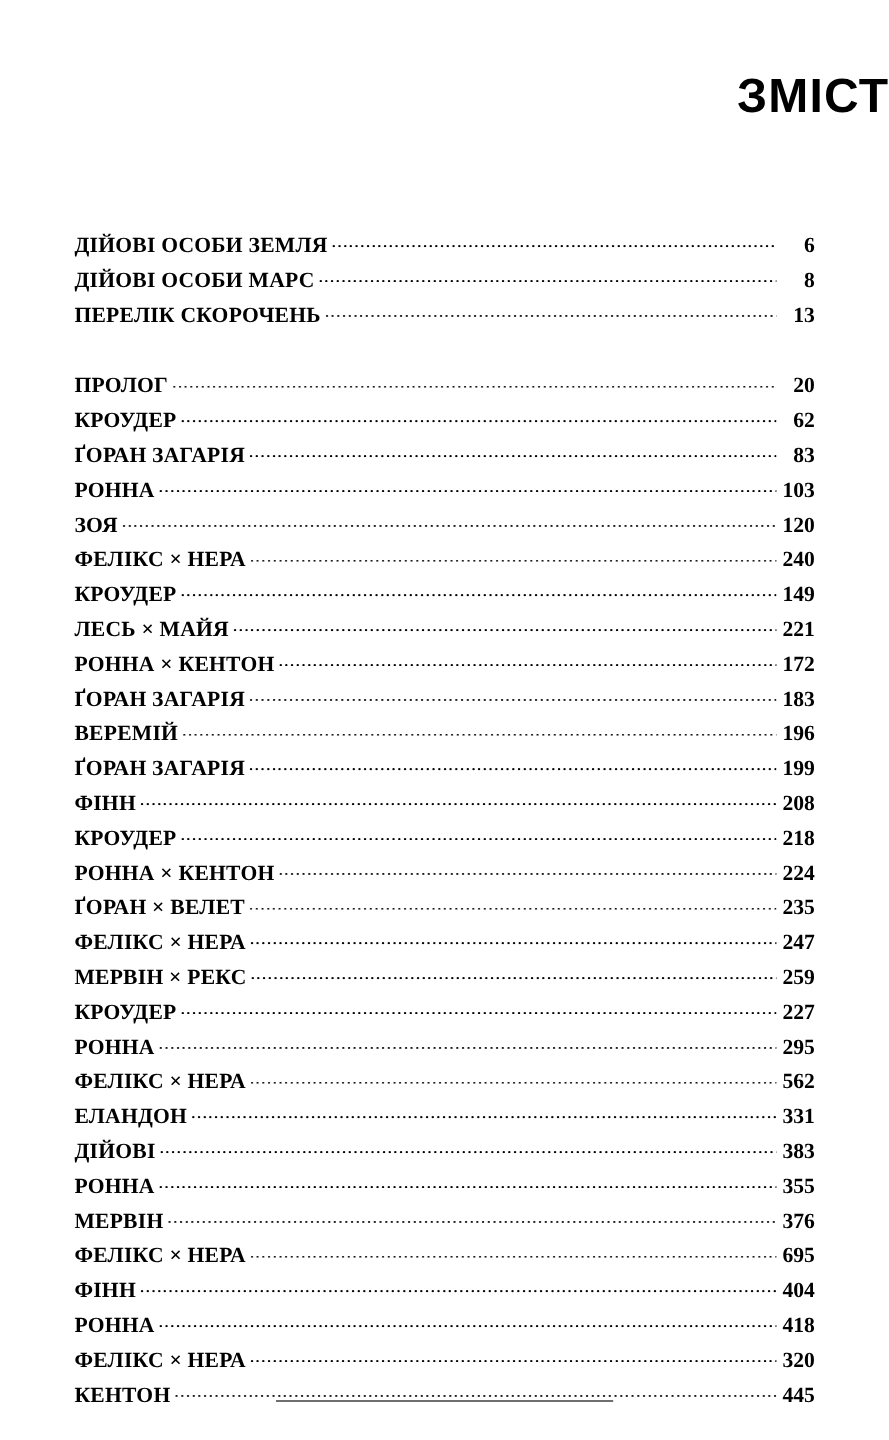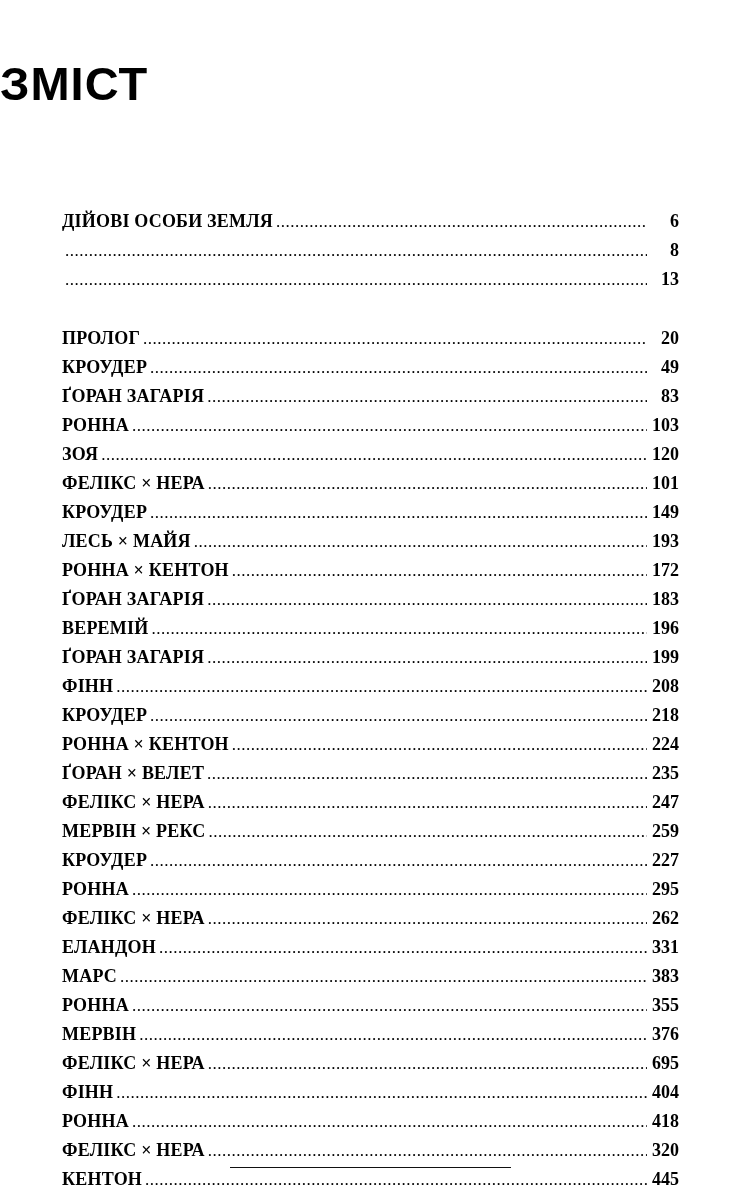--- a/index.html
+++ b/index.html
@@ -17,41 +17,41 @@
   }
   .page {
     width: 741px;
     height: 1200px;
     box-sizing: border-box;
     position: relative;
   }
   .toc-title {
     font-family: "Liberation Sans", sans-serif;
     font-weight: bold;
-    font-size: 47px;
+    font-size: 40px;
     letter-spacing: 1px;
-    text-align: left;
+    text-align: right;
     margin: 0;
     padding-top: 60px;
     line-height: 1.0;
   }
   .toc-body {
     margin-top: 95px;
     padding-left: 62px;
     padding-right: 62px;
   }
   .toc-group {
     margin-bottom: 0;
   }
   .group-gap {
     height: 30px;
   }
   .toc-row {
     display: flex;
-    align-items: flex-end;
+    align-items: flex-start;
     font-size: 17.5px;
     line-height: 1.0;
     height: 29px;
     white-space: nowrap;
   }
   .toc-label {
     font-family: "Liberation Serif", serif;
     font-weight: bold;
     font-size: 18px;
     letter-spacing: 0.2px;
@@ -94,69 +94,71 @@
   <h1 class="toc-title">ЗМІСТ</h1>
 
   <div class="toc-body">
     <div class="toc-group" id="group-0">
         <div class="toc-row">
           <span class="toc-label">ДІЙОВІ ОСОБИ ЗЕМЛЯ</span>
           <span class="toc-dots">........................................................................................................................................................................................................</span>
           <span class="toc-page">6</span>
         </div>
         <div class="toc-row">
+          <span class="toc-label">ДІЙОВІ ОСОБИ МАРС</span>
           <span class="toc-dots">........................................................................................................................................................................................................</span>
           <span class="toc-page">8</span>
         </div>
         <div class="toc-row">
+          <span class="toc-label">ПЕРЕЛІК СКОРОЧЕНЬ</span>
           <span class="toc-dots">........................................................................................................................................................................................................</span>
           <span class="toc-page">13</span>
         </div>
       </div>
     <div class="group-gap"></div>
     <div class="toc-group" id="group-1">
         <div class="toc-row">
           <span class="toc-label">ПРОЛОГ</span>
           <span class="toc-dots">........................................................................................................................................................................................................</span>
           <span class="toc-page">20</span>
         </div>
         <div class="toc-row">
           <span class="toc-label">КРОУДЕР</span>
           <span class="toc-dots">........................................................................................................................................................................................................</span>
-          <span class="toc-page">49</span>
+          <span class="toc-page">62</span>
         </div>
         <div class="toc-row">
           <span class="toc-label">ҐОРАН ЗАГАРІЯ</span>
           <span class="toc-dots">........................................................................................................................................................................................................</span>
           <span class="toc-page">83</span>
         </div>
         <div class="toc-row">
           <span class="toc-label">РОННА</span>
           <span class="toc-dots">........................................................................................................................................................................................................</span>
           <span class="toc-page">103</span>
         </div>
         <div class="toc-row">
           <span class="toc-label">ЗОЯ</span>
           <span class="toc-dots">........................................................................................................................................................................................................</span>
           <span class="toc-page">120</span>
         </div>
         <div class="toc-row">
           <span class="toc-label">ФЕЛІКС × НЕРА</span>
           <span class="toc-dots">........................................................................................................................................................................................................</span>
-          <span class="toc-page">101</span>
+          <span class="toc-page">240</span>
         </div>
         <div class="toc-row">
           <span class="toc-label">КРОУДЕР</span>
           <span class="toc-dots">........................................................................................................................................................................................................</span>
           <span class="toc-page">149</span>
         </div>
         <div class="toc-row">
           <span class="toc-label">ЛЕСЬ × МАЙЯ</span>
           <span class="toc-dots">........................................................................................................................................................................................................</span>
-          <span class="toc-page">193</span>
+          <span class="toc-page">221</span>
         </div>
         <div class="toc-row">
           <span class="toc-label">РОННА × КЕНТОН</span>
           <span class="toc-dots">........................................................................................................................................................................................................</span>
           <span class="toc-page">172</span>
         </div>
         <div class="toc-row">
           <span class="toc-label">ҐОРАН ЗАГАРІЯ</span>
           <span class="toc-dots">........................................................................................................................................................................................................</span>
           <span class="toc-page">183</span>
@@ -207,29 +209,29 @@
           <span class="toc-page">227</span>
         </div>
         <div class="toc-row">
           <span class="toc-label">РОННА</span>
           <span class="toc-dots">........................................................................................................................................................................................................</span>
           <span class="toc-page">295</span>
         </div>
         <div class="toc-row">
           <span class="toc-label">ФЕЛІКС × НЕРА</span>
           <span class="toc-dots">........................................................................................................................................................................................................</span>
-          <span class="toc-page">262</span>
+          <span class="toc-page">562</span>
         </div>
         <div class="toc-row">
           <span class="toc-label">ЕЛАНДОН</span>
           <span class="toc-dots">........................................................................................................................................................................................................</span>
           <span class="toc-page">331</span>
         </div>
         <div class="toc-row">
-          <span class="toc-label">МАРС</span>
+          <span class="toc-label">ДІЙОВІ</span>
           <span class="toc-dots">........................................................................................................................................................................................................</span>
           <span class="toc-page">383</span>
         </div>
         <div class="toc-row">
           <span class="toc-label">РОННА</span>
           <span class="toc-dots">........................................................................................................................................................................................................</span>
           <span class="toc-page">355</span>
         </div>
         <div class="toc-row">
           <span class="toc-label">МЕРВІН</span>

